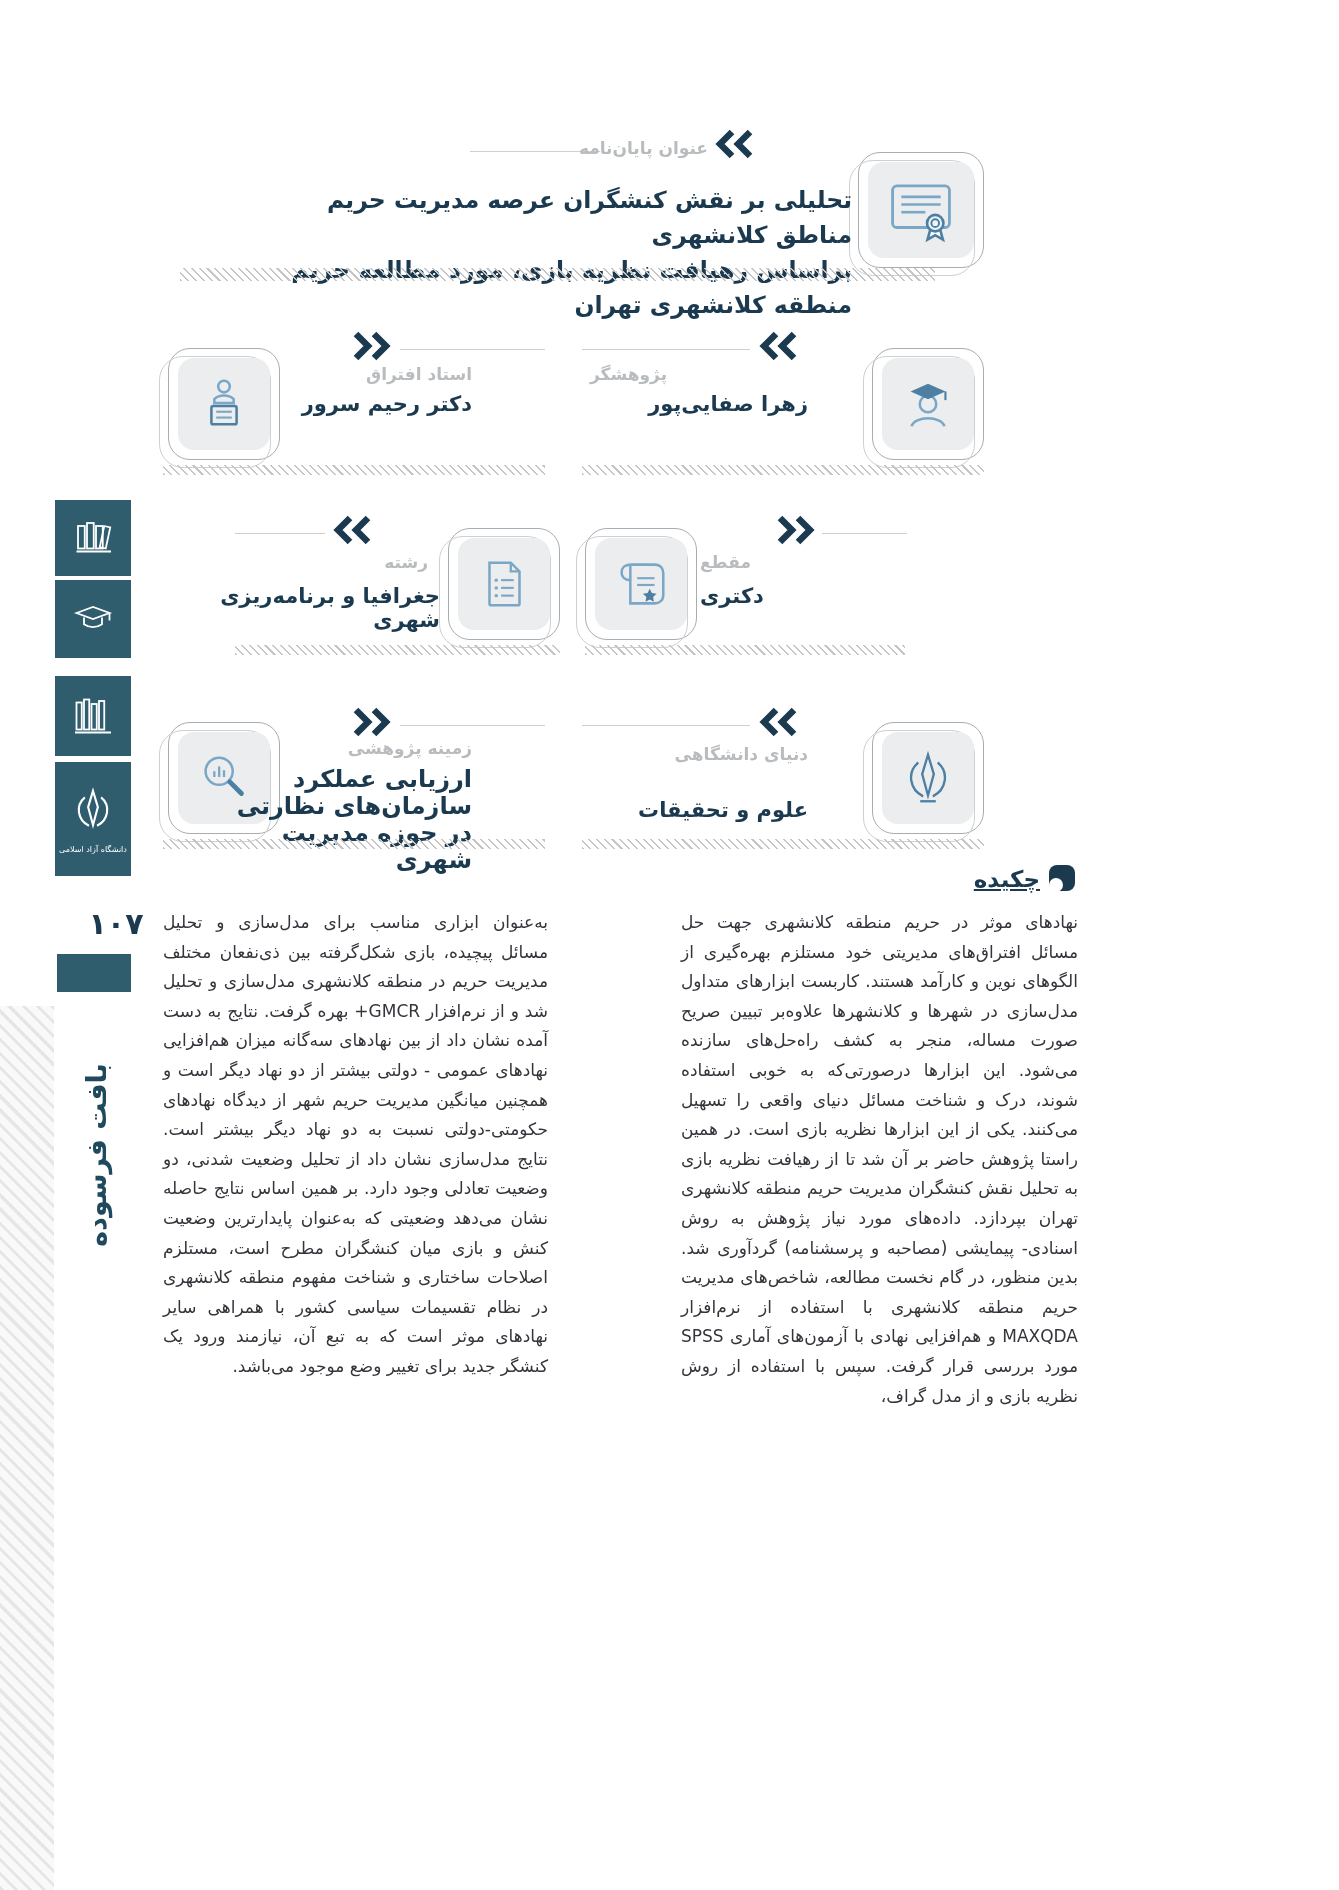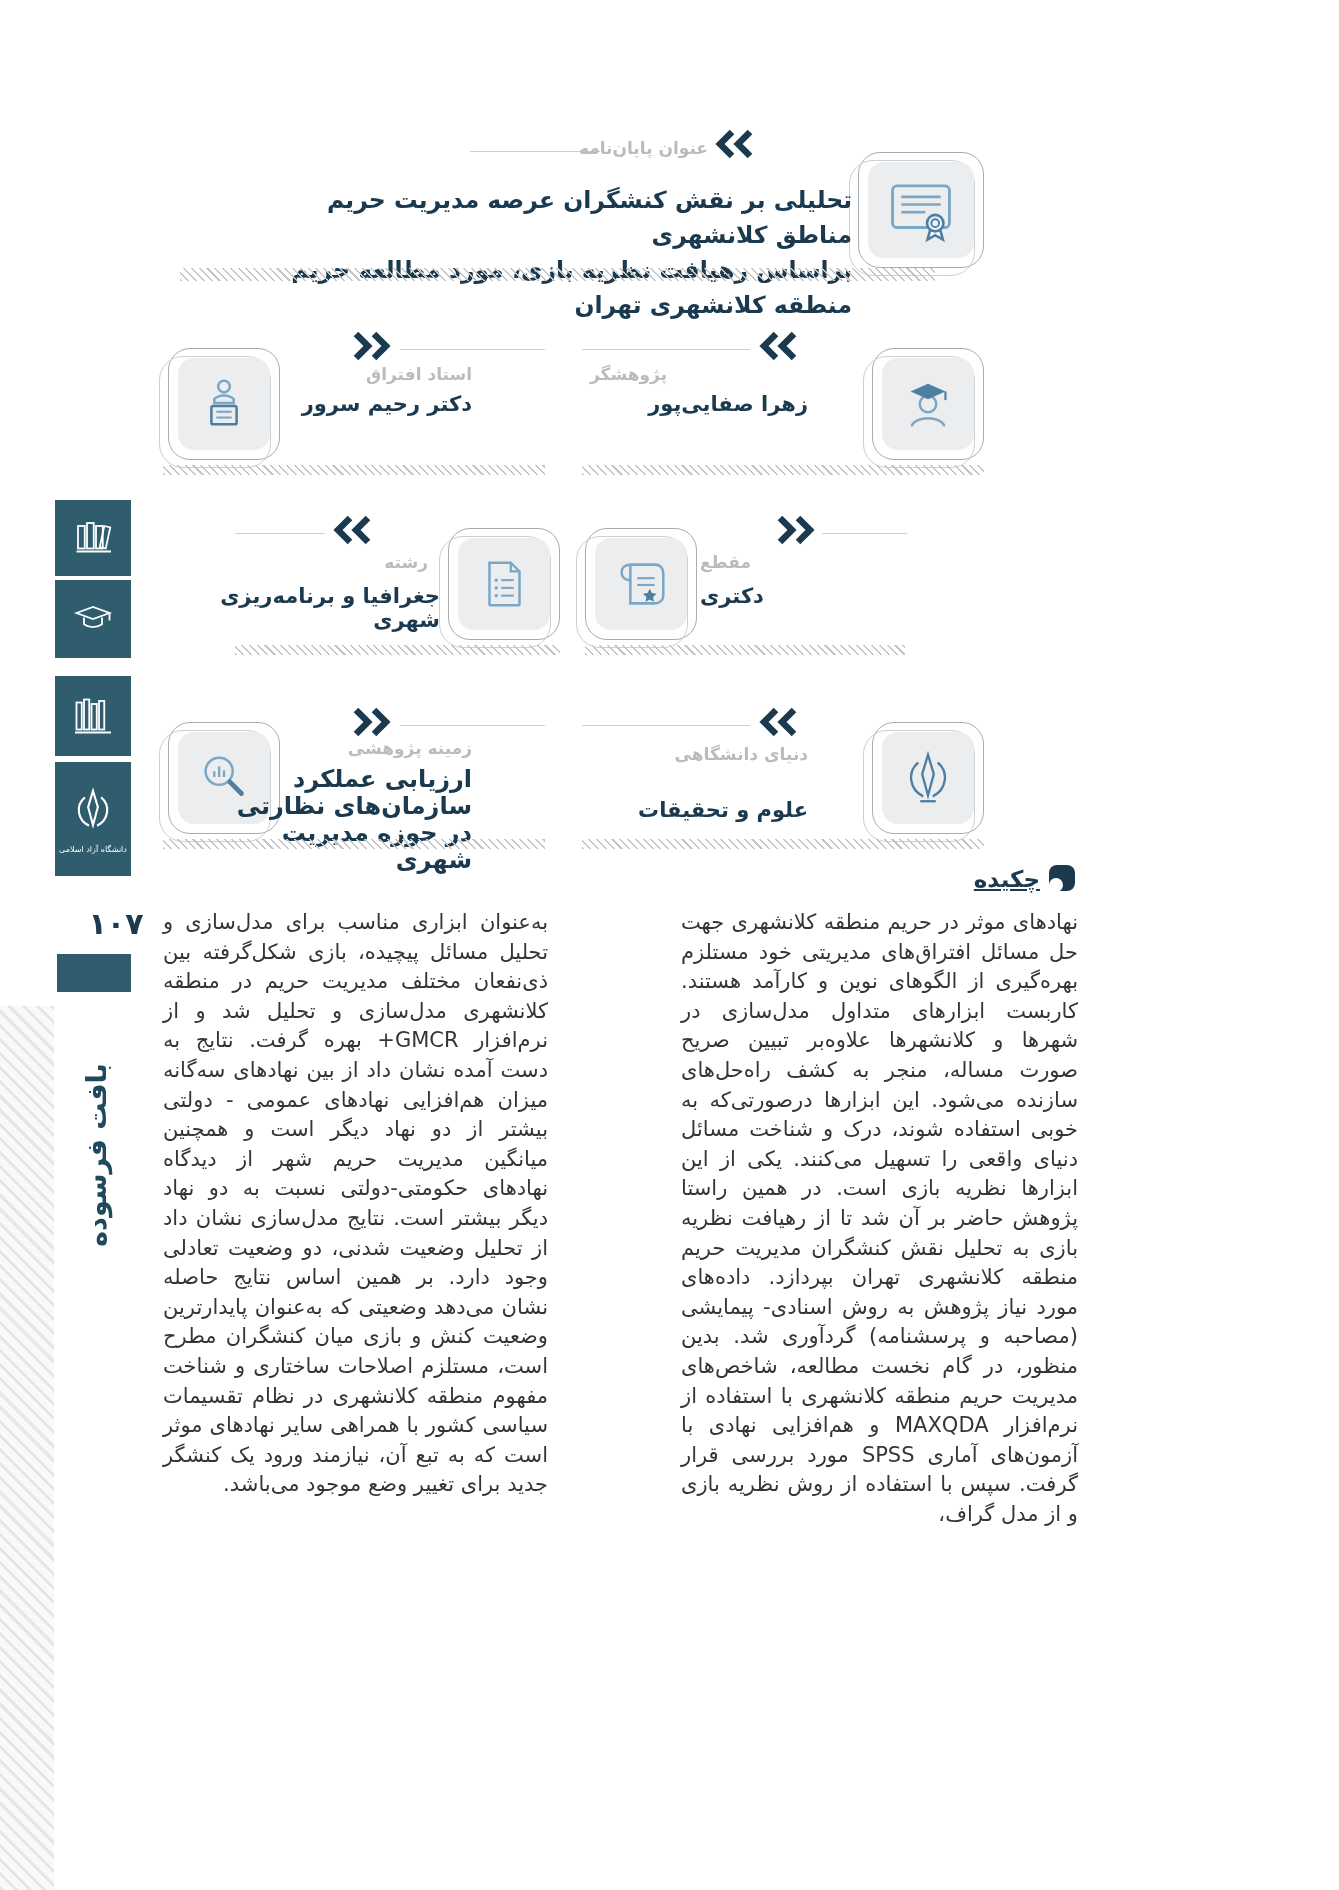--- a/index.html
+++ b/index.html
@@ -31,21 +31,21 @@
   .f-label { position:absolute; color:#b9bcbe; font-weight:bold; font-size:17px; }
   .f-value { position:absolute; color:#1b3a50; font-weight:bold; font-size:21px; }
   .f-value.small { font-size:24px; line-height:27px; }
   .title-label { position:absolute; color:#b9bcbe; font-weight:bold; font-size:17px; }
   .title-text {
     position:absolute; font-size:23.5px; font-weight:bold; color:#1b3a50;
     line-height:35px; text-align:right;
   }
   .abstract-heading { position:absolute; font-size:23px; font-weight:bold; color:#1b3a50; }
   .abstract-col {
-    position:absolute; font-size:21px; line-height:29.6px; color:#34353b;
+    position:absolute; font-size:17px; line-height:29.6px; color:#34353b;
     text-align:justify; direction:rtl;
   }
   .side-block {
     position:absolute; left:55px; width:76px; background:#2f5d6e;
     display:flex; align-items:center; justify-content:center; flex-direction:column;
   }
   .side-logo-text { color:#ffffff; font-size:8px; text-align:center; line-height:11px; margin-top:4px; }
   .page-number {
     position:absolute; left:80px; top:906px; width:72px; text-align:center;
     font-size:30px; font-weight:bold; color:#1b3a50;

